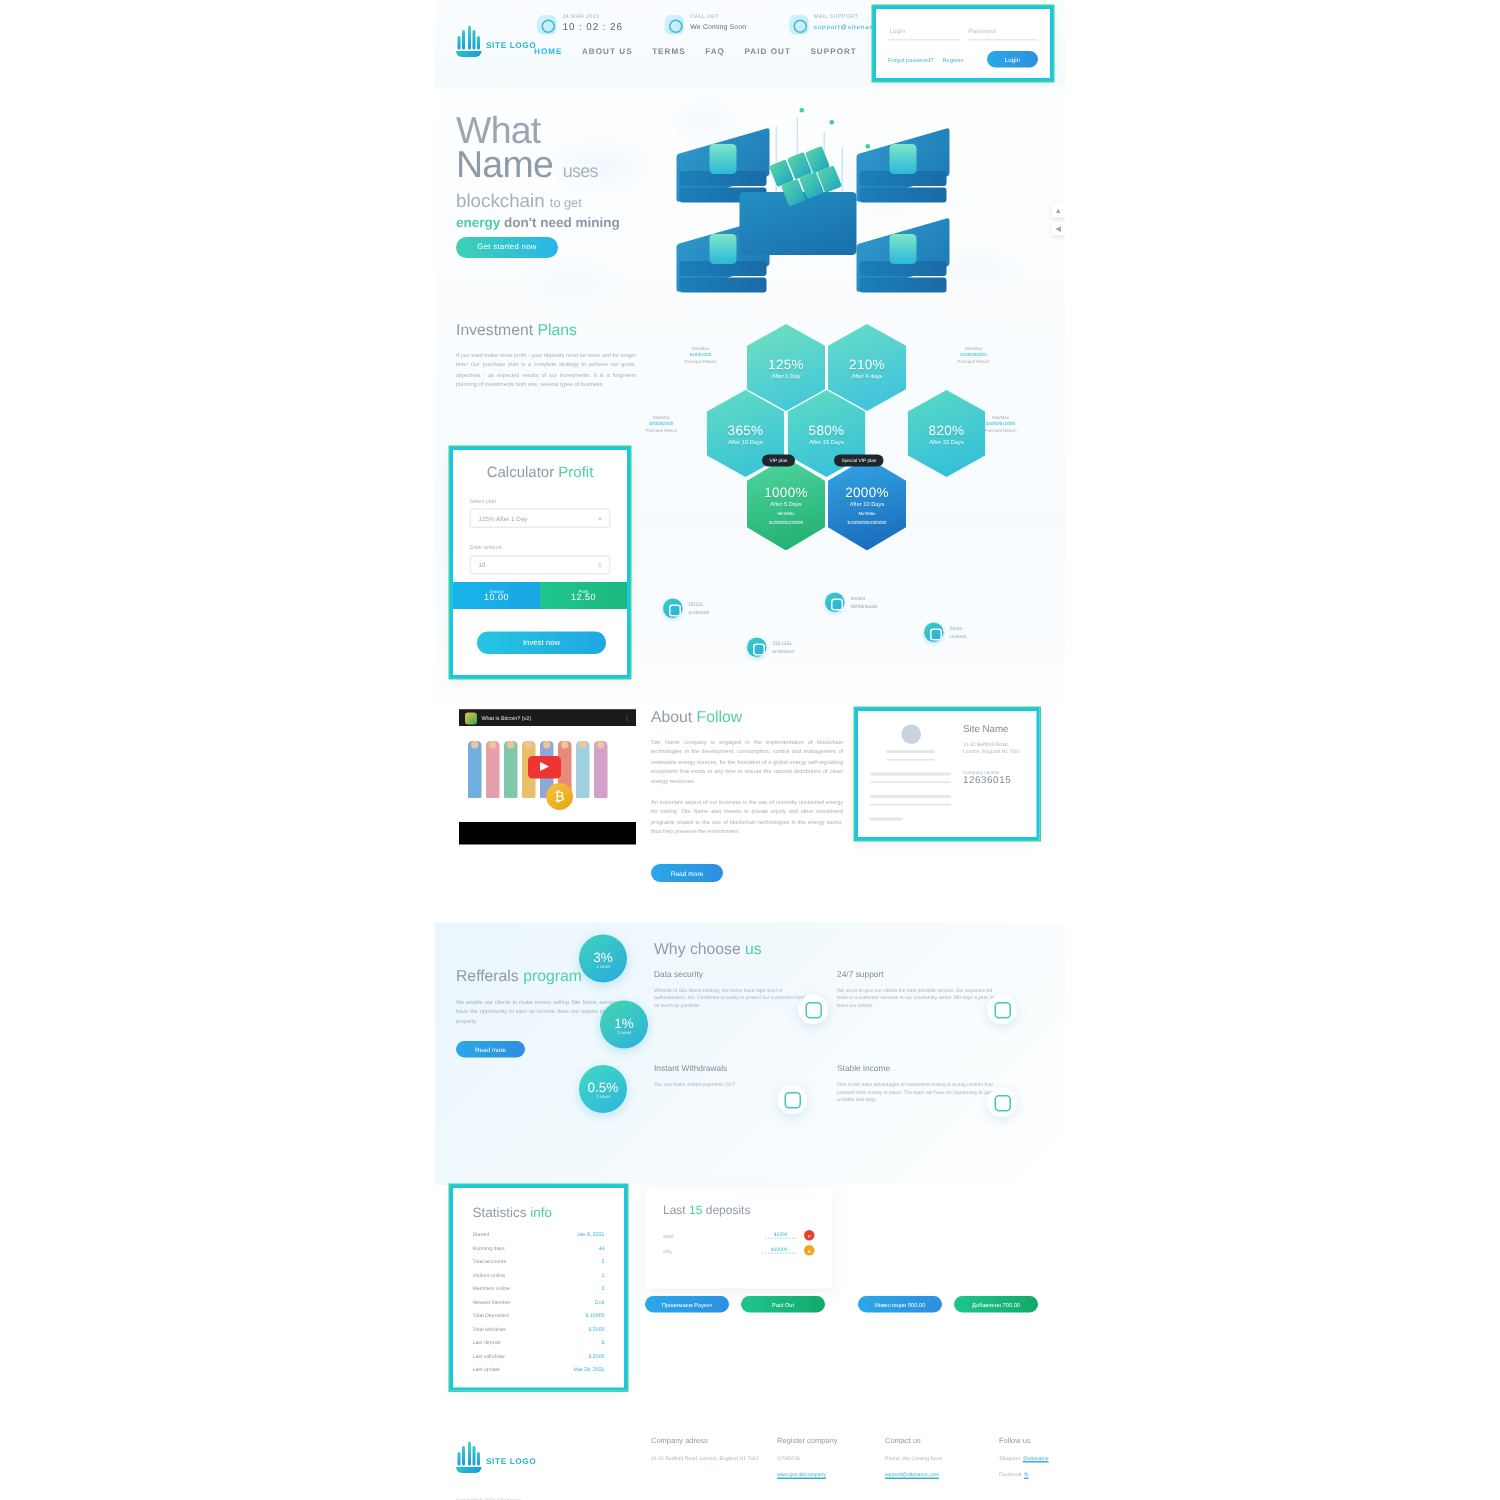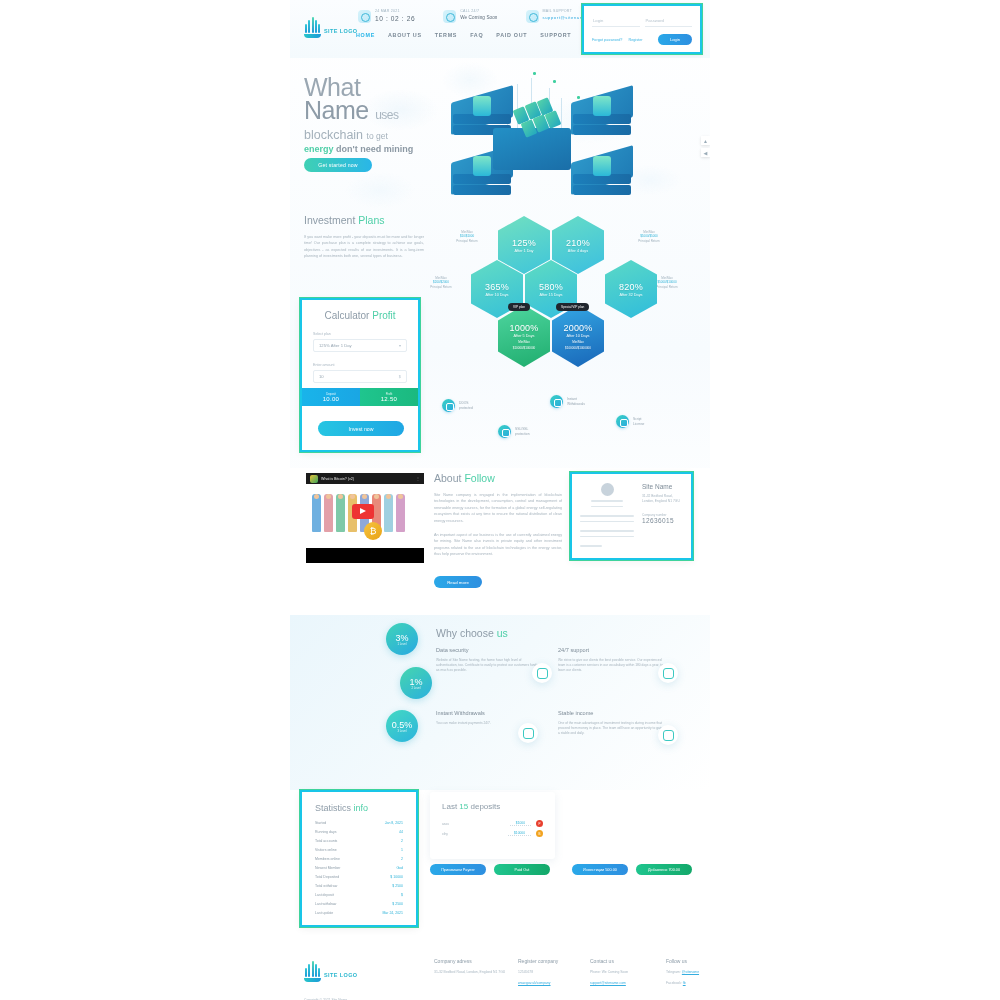--- a/index.html
+++ b/index.html
@@ -599,20 +599,28 @@
       </div>
     </div>
   </div>
 
   <div class="why">
     <div class="sec-h why-h">
       <span>Why choose</span>
       <span class="g">us</span>
     </div>
 
+    <div class="ref">
+      <div class="sec-h">
+        <span>Refferals</span>
+        <span class="g">program</span>
+      </div>
+      <div class="para">We enable our clients to make money selling Site Name services, have the opportunity to earn an income does not require personal property.</div>
+      <div class="ref-btn">Read more</div>
+    </div>
 
     <div class="circ cc1">
       <div class="p">3%</div>
       <div class="l">1 Level</div>
         </div>
     <div class="circ cc2">
       <div class="p">1%</div>
       <div class="l">2 Level</div>
         </div>
     <div class="circ cc3">

